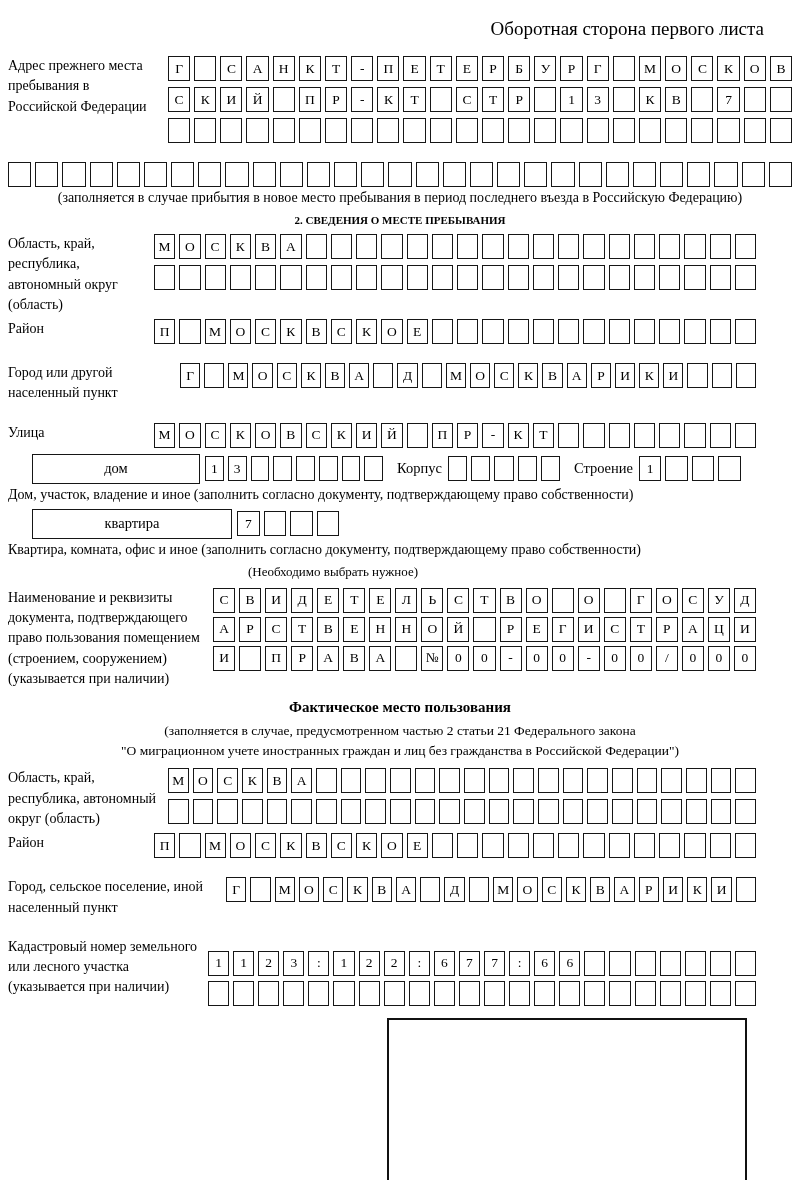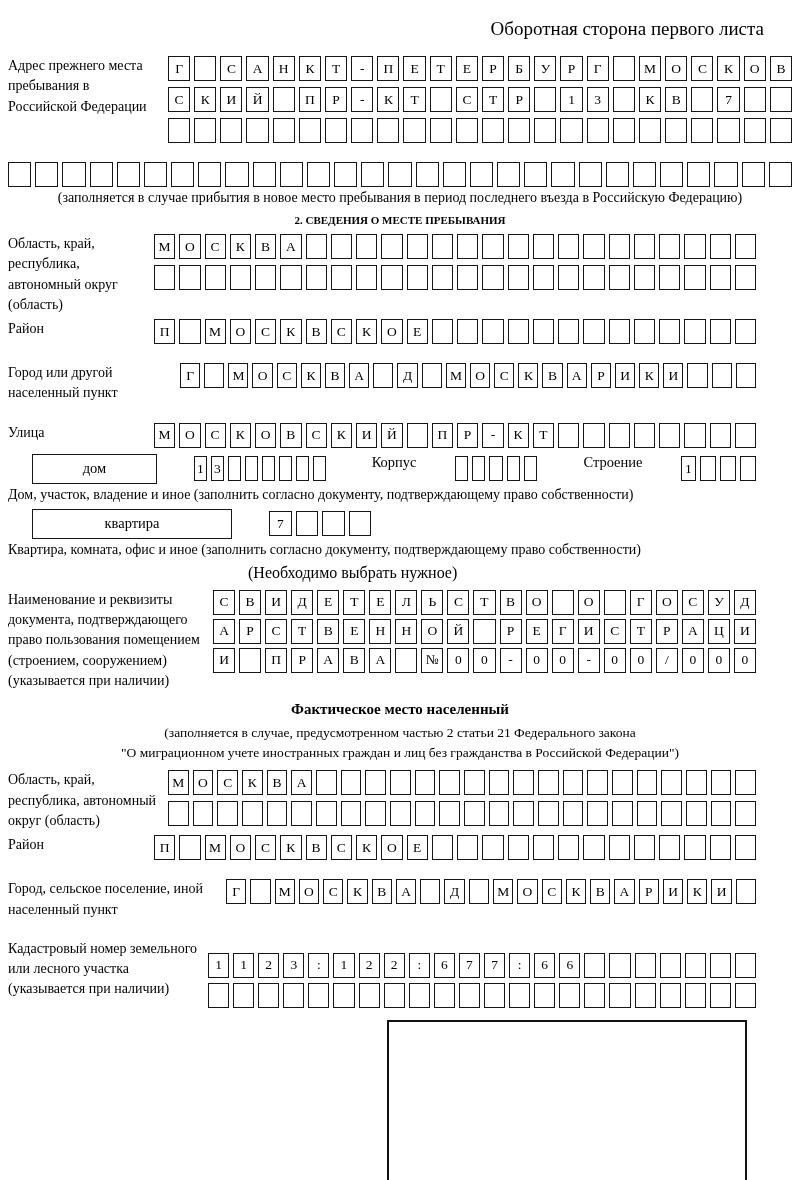--- a/index.html
+++ b/index.html
@@ -16,35 +16,35 @@
   .rows{flex:1;display:flex;flex-direction:column;gap:6px;}
   .cells{display:grid;gap:4px;}
   .cell{height:25px;border:1.8px solid #161616;display:flex;align-items:center;justify-content:center;
         font-size:13.5px;box-sizing:border-box;background:#fff;}
   .full-row{margin:5px 0 3px 0;}
   .note{font-size:14px;text-align:center;}
   .sec-title{font-weight:bold;font-size:11px;text-align:center;margin:6px 0 8px 0;}
   .sec{margin-right:36px;}
   .mb4{margin-bottom:4px;} .mb5{margin-bottom:19px;} .mb6{margin-bottom:6px;} .mb8{margin-bottom:8px;}
   .city-offset{margin-left:26px;}
-  .inline-row{display:flex;align-items:flex-start;margin:6px 36px 3px 24px;gap:32px;}
+  .inline-row{display:flex;align-items:center;margin:6px 36px 3px 24px;}
   .big-box{height:30px;border:1.8px solid #161616;display:flex;align-items:center;justify-content:center;
            font-size:14.5px;box-sizing:border-box;}
   .box-dom{width:168px;}
   .box-kv{width:200px;}
   .inline-cells{display:grid;gap:4px;align-self:center;}
   .cells-8{width:178px;margin-left:5px;}
   .cells-5{width:112px;}
   .cells-4{width:102px;}
   .cells-4b{width:102px;margin-left:5px;}
   .inline-lbl{font-size:14.5px;margin:0 6px 0 14px;}
   .stay-row{display:flex;align-items:center;font-size:14.5px;margin:8px 0 4px 2px;}
   .checkbox{width:22px;height:26px;border:1.8px solid #161616;display:flex;align-items:center;
             justify-content:center;font-size:14px;box-sizing:border-box;}
-  .stay-note{font-size:16px;margin:0 0 8px 240px;}
+  .stay-note{font-size:13px;margin:0 0 8px 240px;}
   .sub-title{font-weight:bold;font-size:15px;text-align:center;margin:10px 0 5px 0;}
   .law-note{font-size:13.5px;text-align:center;line-height:1.45;margin-bottom:8px;}
   .stamp-box{margin:12px 37px 0 379px;width:360px;height:172px;border:2px solid #111;box-sizing:border-box;}
   .stamp-caption{margin:6px 0 0 369px;width:380px;text-align:center;font-size:14px;line-height:1.35;}
 </style>
 </head>
 <body>
 
 <div class="page">
 
@@ -437,21 +437,21 @@
             <div class="cell">0</div>
             <div class="cell">/</div>
             <div class="cell">0</div>
             <div class="cell">0</div>
             <div class="cell">0</div>
           </div>
       </div>
     </div>
   </div>
 
-  <div class="sub-title">Фактическое место населенный</div>
+  <div class="sub-title">Фактическое место пользования</div>
   <div class="law-note">
     <span>(заполняется в случае, предусмотренном частью 2 статьи 21 Федерального закона</span><br>
     <span>"О миграционном учете иностранных граждан и лиц без гражданства в Российской Федерации")</span>
   </div>
 
   <div class="sec">
     <div class="field mb4">
       <div class="label lbl-160">Область, край, республика, автономный округ (область)</div>
       <div class="rows">
         <div class="cells" style="grid-template-columns: repeat(24, 1fr);">

